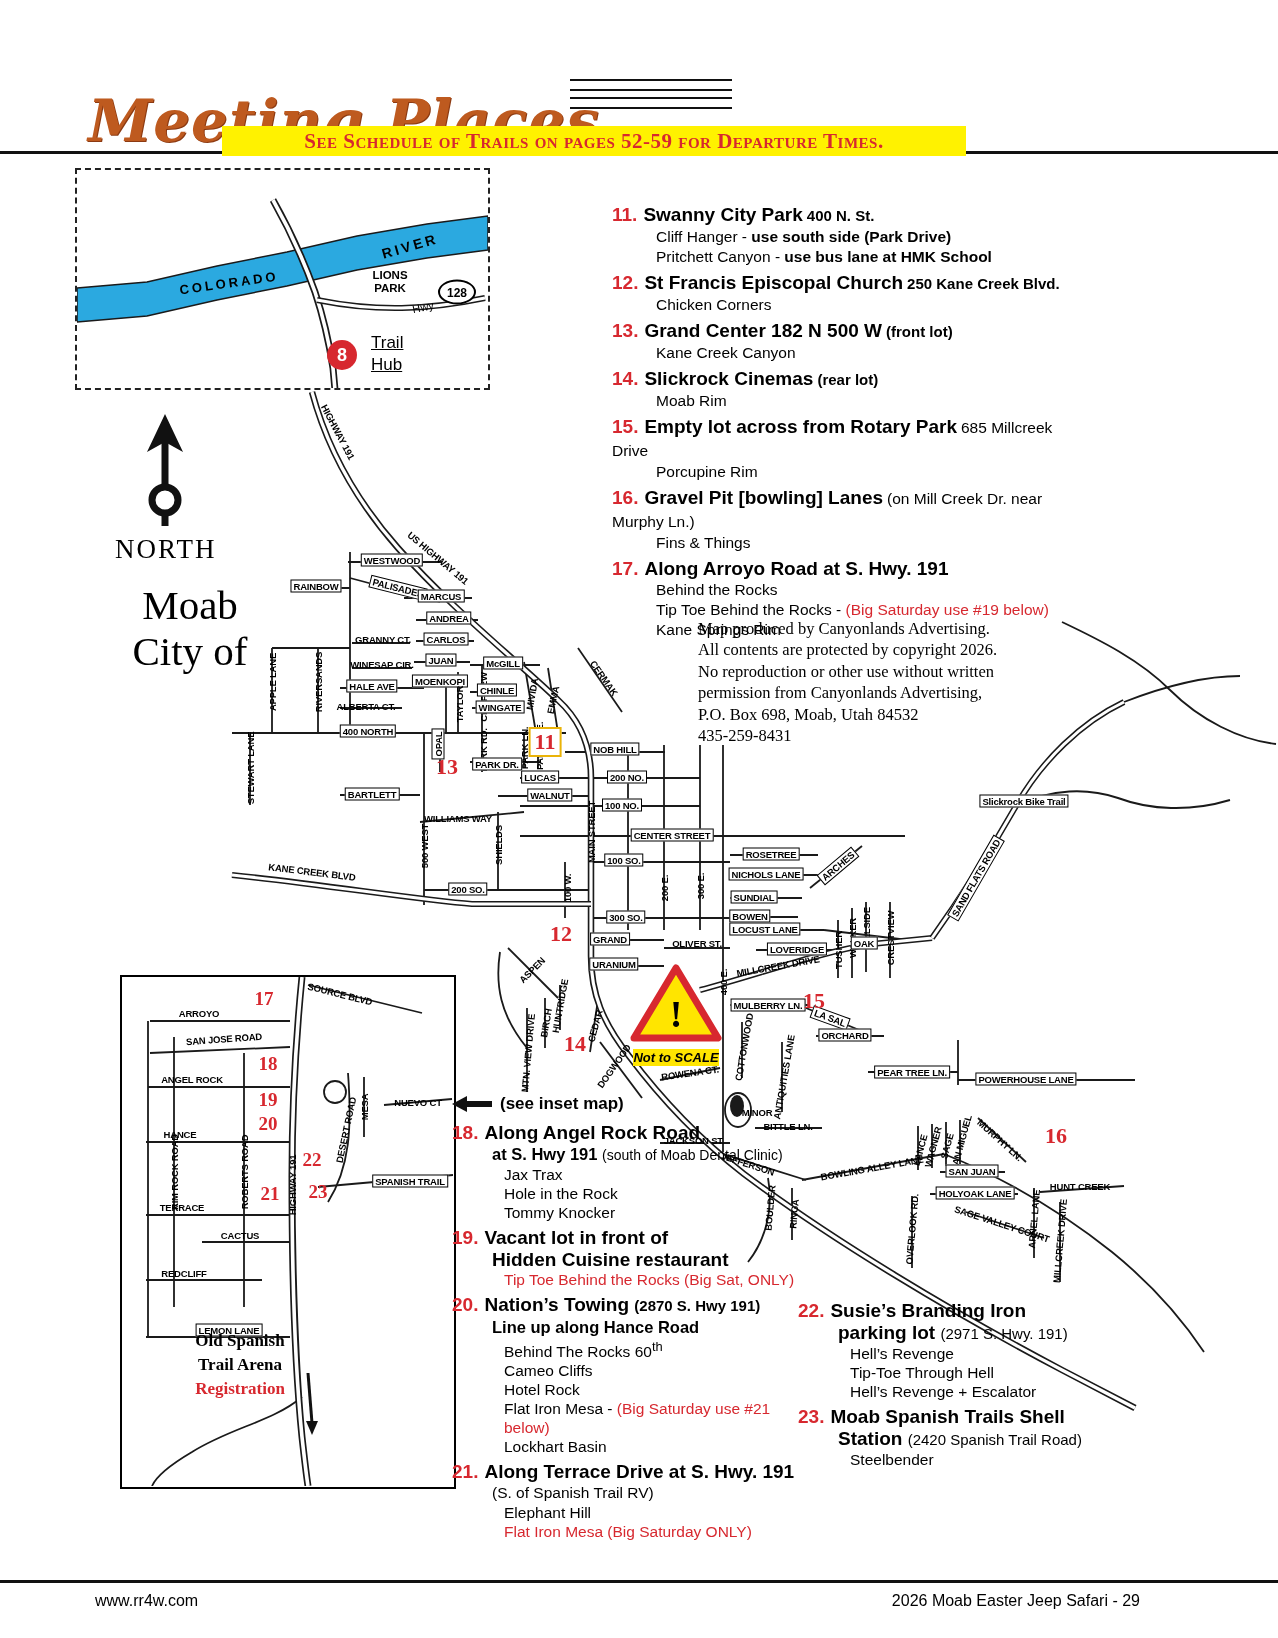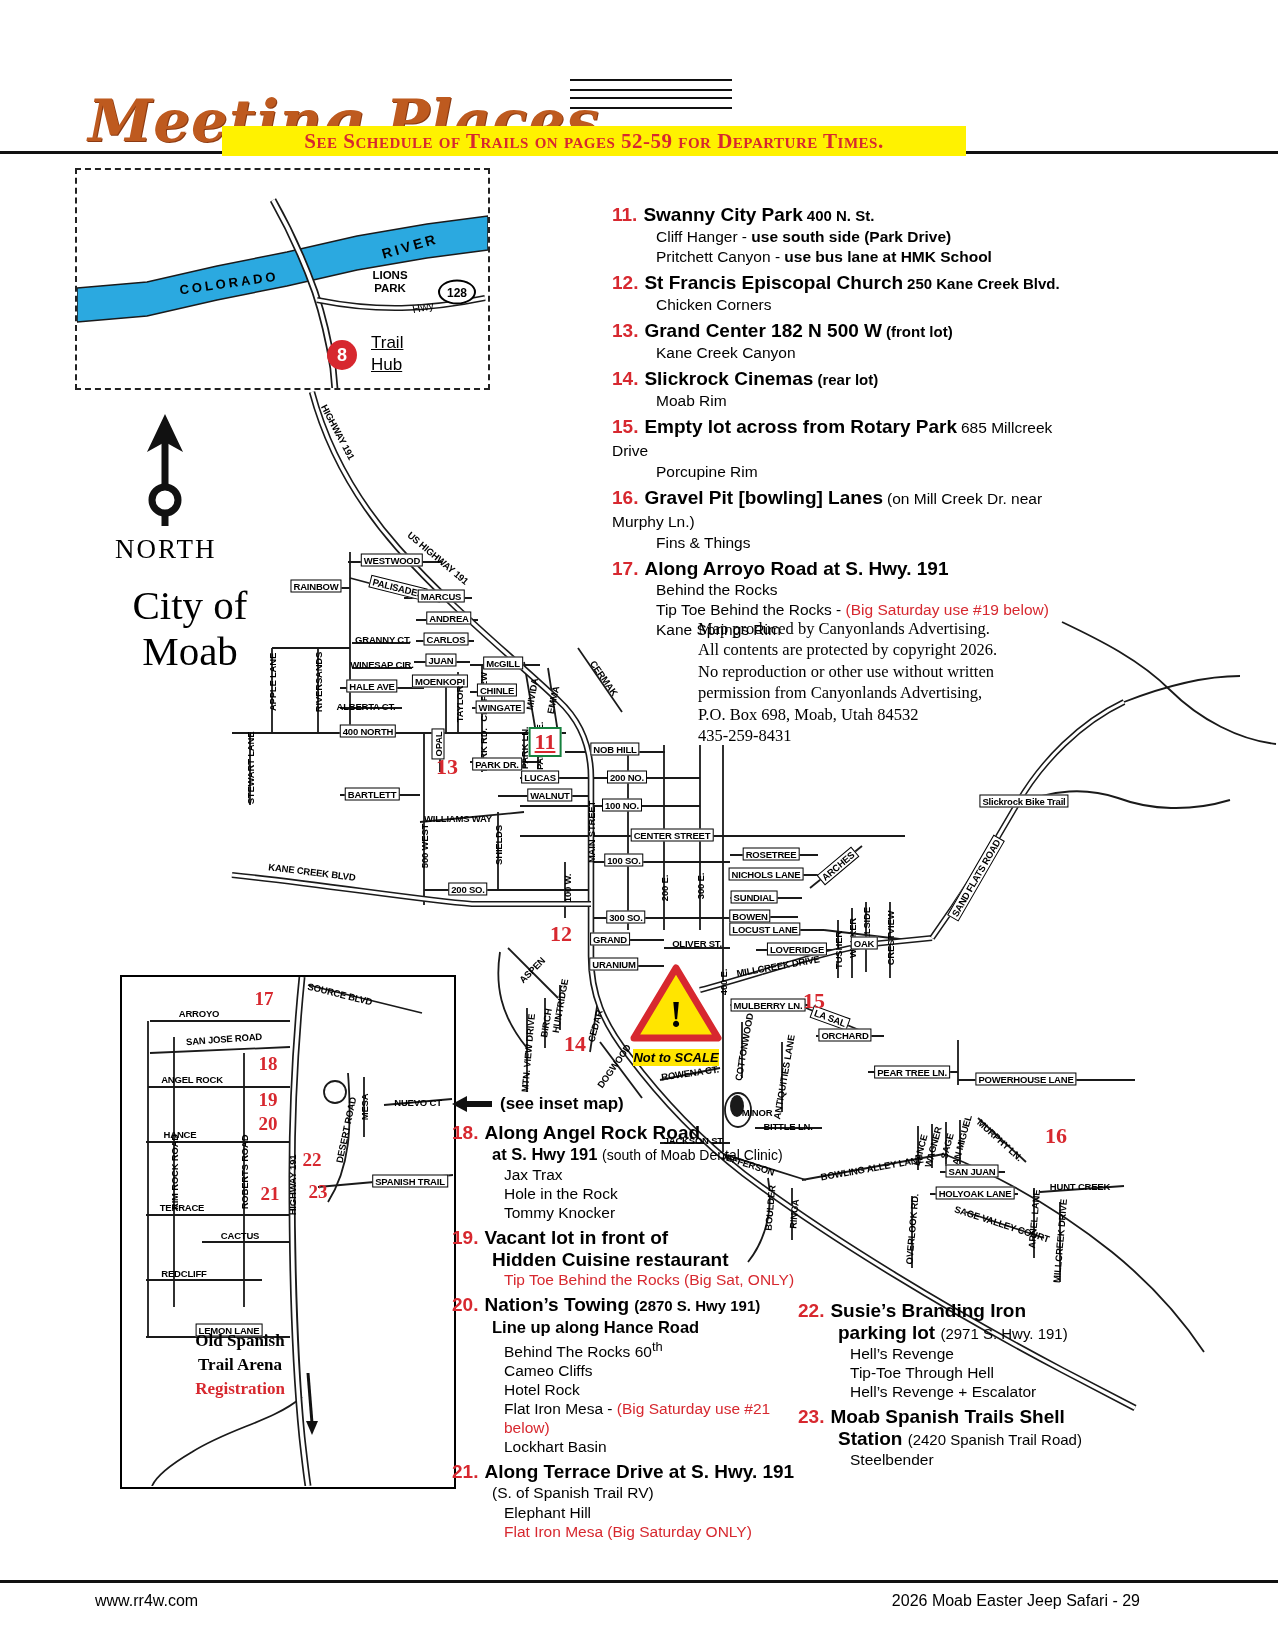--- a/index.html
+++ b/index.html
@@ -35,21 +35,21 @@
 
   
   .map-svg{left:0;top:0;z-index:4;pointer-events:none;}
   #main-map-labels,#main-map-nums{left:0;top:0;width:1278px;height:1638px;pointer-events:none;}
   #main-map-labels{z-index:5;} #main-map-nums{z-index:6;}
   .mlabel{position:absolute;font-weight:bold;font-size:9.5px;letter-spacing:-0.2px;
     white-space:nowrap;color:#000;line-height:11px;}
   .mlabel.boxed{background:#fff;border:1px solid #000;padding:0 2px;}
   .map-num{position:absolute;font-family:"Liberation Serif",serif;font-weight:bold;
     font-size:22px;color:#D7282F;white-space:nowrap;}
-  .map-num.boxed{border:2px solid #15803d;background:#fff;padding:0 4px;text-decoration:underline;}
+  .map-num.boxed{border:2px solid #eab308;background:#fff;padding:0 4px;}
   .map-num.small{font-size:19px;}
 
   .warn{left:630px;top:962px;width:92px;z-index:7;text-align:center;}
   .warn-bang{position:absolute;left:0;top:30px;width:92px;text-align:center;
     font-family:"Liberation Serif",serif;font-weight:bold;font-size:38px;}
   .warn-label{margin-top:-4px;display:inline-block;background:#FFE500;
     font-weight:bold;font-style:italic;font-size:13px;padding:1px 0;}
 
   
   .inset-box{left:120px;top:975px;width:336px;height:514px;border:2.5px solid #000;
@@ -362,22 +362,22 @@
 <div class="abs north">
   <svg width="60" height="118">
     <polygon points="30,2 12,40 30,30 48,40" fill="#111"></polygon>
     <line x1="30" y1="30" x2="30" y2="114" stroke="#111" stroke-width="7"></line>
     <circle cx="30" cy="88" r="13" fill="#fff" stroke="#111" stroke-width="7"></circle>
   </svg>
   <div class="north-label">NORTH</div>
 </div>
 
 <div class="abs city">
+  <div>Moab</div>
   <div>City of</div>
-  <div>Moab</div>
 </div>
 
 <div class="abs copyright">
   <div>Map produced by Canyonlands Advertising.</div>
   <div>All contents are protected by copyright 2026.</div>
   <div>No reproduction or other use without written</div>
   <div>permission from Canyonlands Advertising,</div>
   <div>P.O. Box 698, Moab, Utah 84532</div>
   <div>435-259-8431</div>
 </div>

